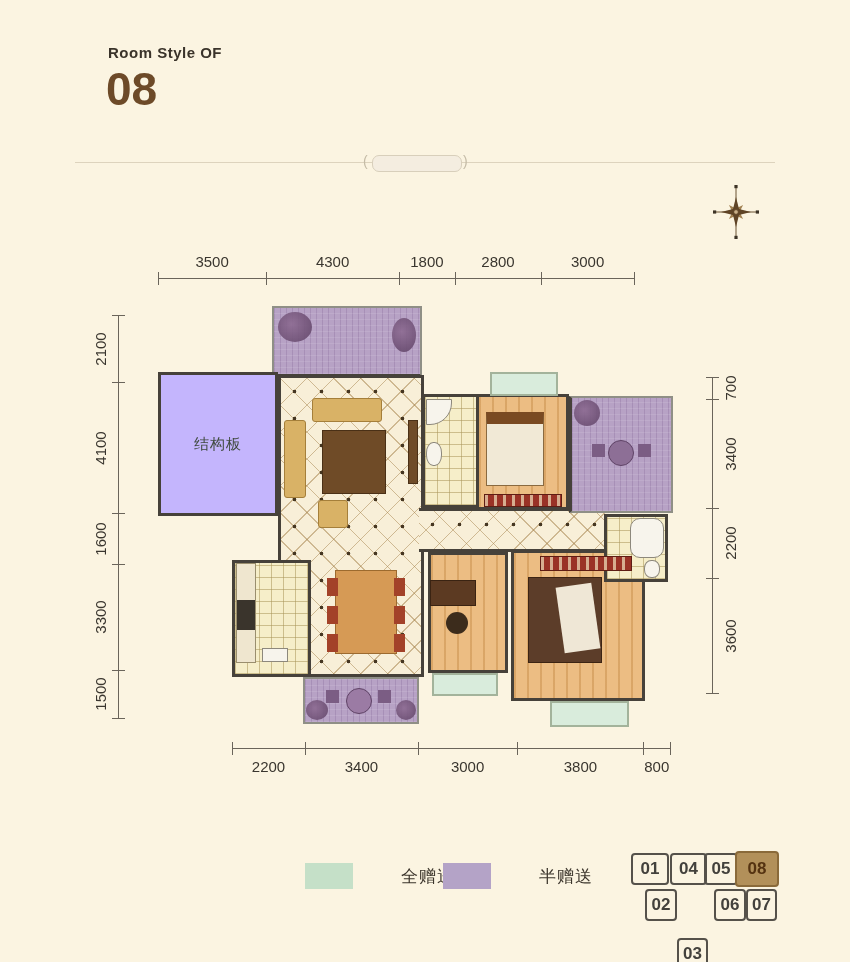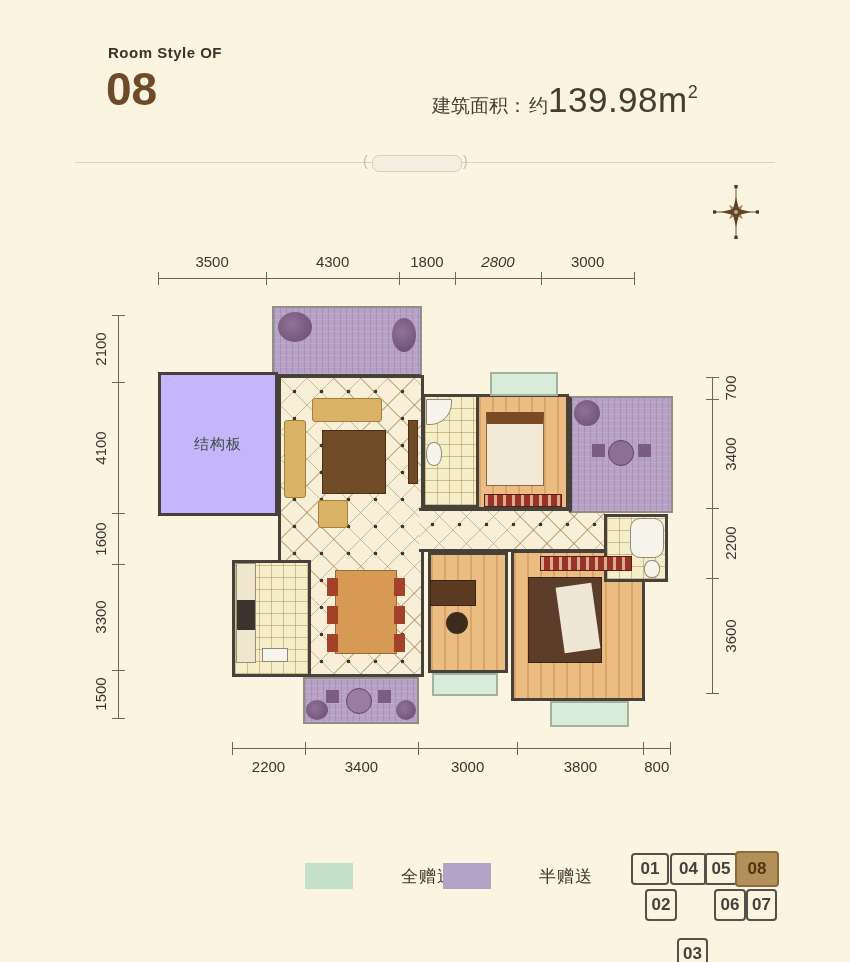--- a/index.html
+++ b/index.html
@@ -69,23 +69,20 @@
     display:flex;align-items:center;justify-content:center;font-size:17px;font-weight:700;color:#43413c;background:transparent;}
   .unit.hl{background:#b2905a;border-color:#8a6a3a;color:#553311;}
 </style>
 </head>
 <body>
 
 <div id="canvas">
 
   <div class="hdr-style">Room Style OF</div>
   <div class="hdr-num">08</div>
-  <div class="hdr-area">
-    <span class="lbl">建筑面积：</span><span class="approx">约</span><span class="val">139.98m</span><span class="sup">2</span>
-  </div>
 
   <div class="divider-line"></div>
   <div class="divider-pill"></div>
   <div class="divider-paren" style="left:363px;">(</div>
   <div class="divider-paren" style="left:463px;">)</div>
 
   <div class="compass">
     <svg width="52" height="56" viewBox="-26 -28 52 56">
       <line x1="0" y1="-26" x2="0" y2="26" stroke="#6b5332" stroke-width="1"></line>
       <line x1="-22" y1="0" x2="22" y2="0" stroke="#6b5332" stroke-width="1"></line>
@@ -170,21 +167,21 @@
       <div class="dim-line" style="left: 158px; top: 278px; width: 476px; height: 1px;"></div>
       <div class="dim-tick" style="left: 158px; top: 272px; width: 1px; height: 13px;"></div>
       <div class="dim-tick" style="left: 266.182px; top: 272px; width: 1px; height: 13px;"></div>
       <div class="dim-tick" style="left: 399.091px; top: 272px; width: 1px; height: 13px;"></div>
       <div class="dim-tick" style="left: 454.727px; top: 272px; width: 1px; height: 13px;"></div>
       <div class="dim-tick" style="left: 541.273px; top: 272px; width: 1px; height: 13px;"></div>
       <div class="dim-tick" style="left: 634px; top: 272px; width: 1px; height: 13px;"></div>
       <div class="dim-label" style="left: 212.091px; top: 253px; transform: translateX(-50%);">3500</div>
       <div class="dim-label" style="left: 332.636px; top: 253px; transform: translateX(-50%);">4300</div>
       <div class="dim-label" style="left: 426.909px; top: 253px; transform: translateX(-50%);">1800</div>
-      <div class="dim-label" style="left: 498px; top: 253px; transform: translateX(-50%); font-style: italic;">2800</div>
+      <div class="dim-label" style="left: 498px; top: 253px; transform: translateX(-50%);">2800</div>
       <div class="dim-label" style="left: 587.636px; top: 253px; transform: translateX(-50%);">3000</div>
       <div class="dim-line" style="left: 232px; top: 748px; width: 438px; height: 1px;"></div>
       <div class="dim-tick" style="left: 232px; top: 742px; width: 1px; height: 13px;"></div>
       <div class="dim-tick" style="left: 305px; top: 742px; width: 1px; height: 13px;"></div>
       <div class="dim-tick" style="left: 417.818px; top: 742px; width: 1px; height: 13px;"></div>
       <div class="dim-tick" style="left: 517.364px; top: 742px; width: 1px; height: 13px;"></div>
       <div class="dim-tick" style="left: 643.455px; top: 742px; width: 1px; height: 13px;"></div>
       <div class="dim-tick" style="left: 670px; top: 742px; width: 1px; height: 13px;"></div>
       <div class="dim-label" style="left: 268.5px; top: 758px; transform: translateX(-50%);">2200</div>
       <div class="dim-label" style="left: 361.409px; top: 758px; transform: translateX(-50%);">3400</div>

